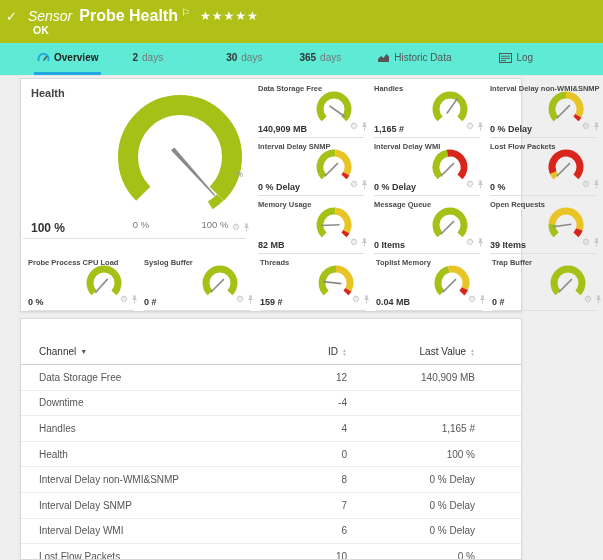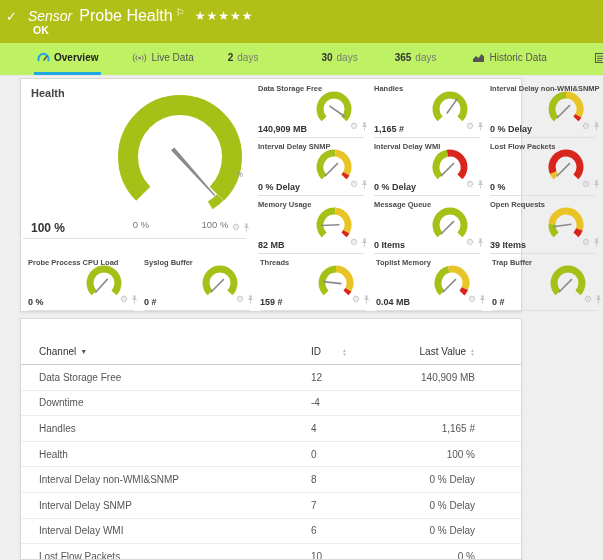--- a/index.html
+++ b/index.html
@@ -7,26 +7,26 @@
     width:603px;height:560px;overflow:hidden;position:relative;
     background:#efefef;
     font-family:"Liberation Sans","DejaVu Sans",sans-serif;
     -webkit-font-smoothing:antialiased;
   }
   
   .header{position:absolute;top:0;left:0;right:0;height:43px;background:var(--brand,#b1c017);color:#fff;}
   .hline{display:flex;align-items:baseline;padding:7px 0 0 6px;}
   .chk{font-size:13px;font-weight:bold;line-height:13px;}
   .cat{font-style:italic;font-size:14px;margin-left:11px;}
-  .ttl{font-weight:normal;font-size:16px;margin-left:7px;}
+  .ttl{font-weight:bold;font-size:16px;margin-left:7px;}
   .flag{font-size:10px;margin-left:3px;position:relative;top:-5px;}
   .stars{font-size:12px;margin-left:10px;letter-spacing:1px;position:relative;top:-1px;}
   .status{position:absolute;left:33px;top:24px;font-size:10.5px;font-weight:bold;}
   
-  .tabbar{position:absolute;top:43px;left:0;right:0;height:32px;background:#bef264;
+  .tabbar{position:absolute;top:43px;left:0;right:0;height:32px;background:#5eead4;
     border-bottom:1px solid #e8e8e8;display:flex;align-items:stretch;}
   .tab{display:flex;align-items:center;gap:4px;font-size:10px;color:#555;padding:0 3px;
     border-bottom:3px solid transparent;box-sizing:border-box;cursor:pointer;white-space:nowrap;}
   .tab.active{border-bottom-color:var(--blue,#1fa9e0);color:#222;font-weight:bold;}
   .tnum{font-weight:bold;color:#333;}
   .tlabel.light{color:#777;font-weight:normal;}
   
   .panel{position:absolute;left:20px;width:502px;background:#fff;border:1px solid #d9d9d9;
     box-shadow:0 1px 2px rgba(0,0,0,.08);box-sizing:border-box;}
   .gauges-panel{top:78px;height:234px;}
@@ -46,21 +46,21 @@
   .tile .t-title{position:absolute;left:2px;top:4px;font-size:7.5px;font-weight:bold;color:#4a4a4a;white-space:nowrap;}
   .tile .t-gauge{position:absolute;left:54px;top:8px;}
   .tile .t-value{position:absolute;left:2px;bottom:4px;font-size:9px;font-weight:bold;color:#333;}
   .t-icons{position:absolute;right:4px;bottom:3px;display:flex;align-items:center;gap:3px;}
   .gear{font-size:9px;line-height:9px;color:#c6c6c6;cursor:pointer;}
   
   .trow{display:grid;grid-template-columns:290px 36px 128px 1fr;align-items:center;
     height:24.6px;border-bottom:1px solid #ececec;font-size:10px;color:#555;}
   .thead{margin-top:20px;height:25px;border-bottom:1px solid #c9c9c9;font-weight:normal;color:#333;}
   .c-chan{padding-left:18px;display:flex;align-items:center;}
-  .c-id{text-align:right;display:flex;align-items:center;justify-content:space-between;}
+  .c-id{text-align:right;display:flex;align-items:center;justify-content:flex-end;}
   .c-val{text-align:right;display:flex;align-items:center;justify-content:flex-end;}
   .c-ico{padding-left:72px;display:flex;align-items:center;cursor:pointer;}
   .sort-desc{font-size:7px;color:#555;margin-left:4px;}
   .sortud{display:flex;flex-direction:column;margin-left:4px;color:#c0c0c0;font-size:5px;line-height:4px;}
   .trow:not(.thead){cursor:pointer;}
 </style>
 </head>
 <body>
 
 <div class="header">
@@ -76,30 +76,20 @@
 
 <div class="tabbar" id="tabbar">
     <div class="tab active" style="margin-left: 34px;">
       <svg width="13" height="11">
         <path d="M2 9 A5 5 0 1 1 11 9" fill="none" stroke="#1fa9e0" stroke-width="2"></path>
         <line x1="6.5" y1="8.5" x2="10" y2="4" stroke="#555" stroke-width="1.4"></line>
       </svg>
       <span class="tlabel">Overview</span>
     </div>
     <div class="tab" style="margin-left: 28px;">
-      <svg width="15" height="10">
-        <circle cx="7.5" cy="5" r="1.3" fill="#777"></circle>
-        <path d="M5 2.5 A3.5 3.5 0 0 0 5 7.5" fill="none" stroke="#777" stroke-width="1"></path>
-        <path d="M10 2.5 A3.5 3.5 0 0 1 10 7.5" fill="none" stroke="#777" stroke-width="1"></path>
-        <path d="M3 0.8 A5.8 5.8 0 0 0 3 9.2" fill="none" stroke="#777" stroke-width="1"></path>
-        <path d="M12 0.8 A5.8 5.8 0 0 1 12 9.2" fill="none" stroke="#777" stroke-width="1"></path>
-      </svg>
-      <span class="tlabel">Live Data</span>
-    </div>
-    <div class="tab" style="margin-left: 28px;">
       <span class="tnum">2</span>
       <span class="tlabel light">days</span>
     </div>
     <div class="tab" style="margin-left: 57px;">
       <span class="tnum">30</span>
       <span class="tlabel light">days</span>
     </div>
     <div class="tab" style="margin-left: 31px;">
       <span class="tnum">365</span>
       <span class="tlabel light">days</span>

